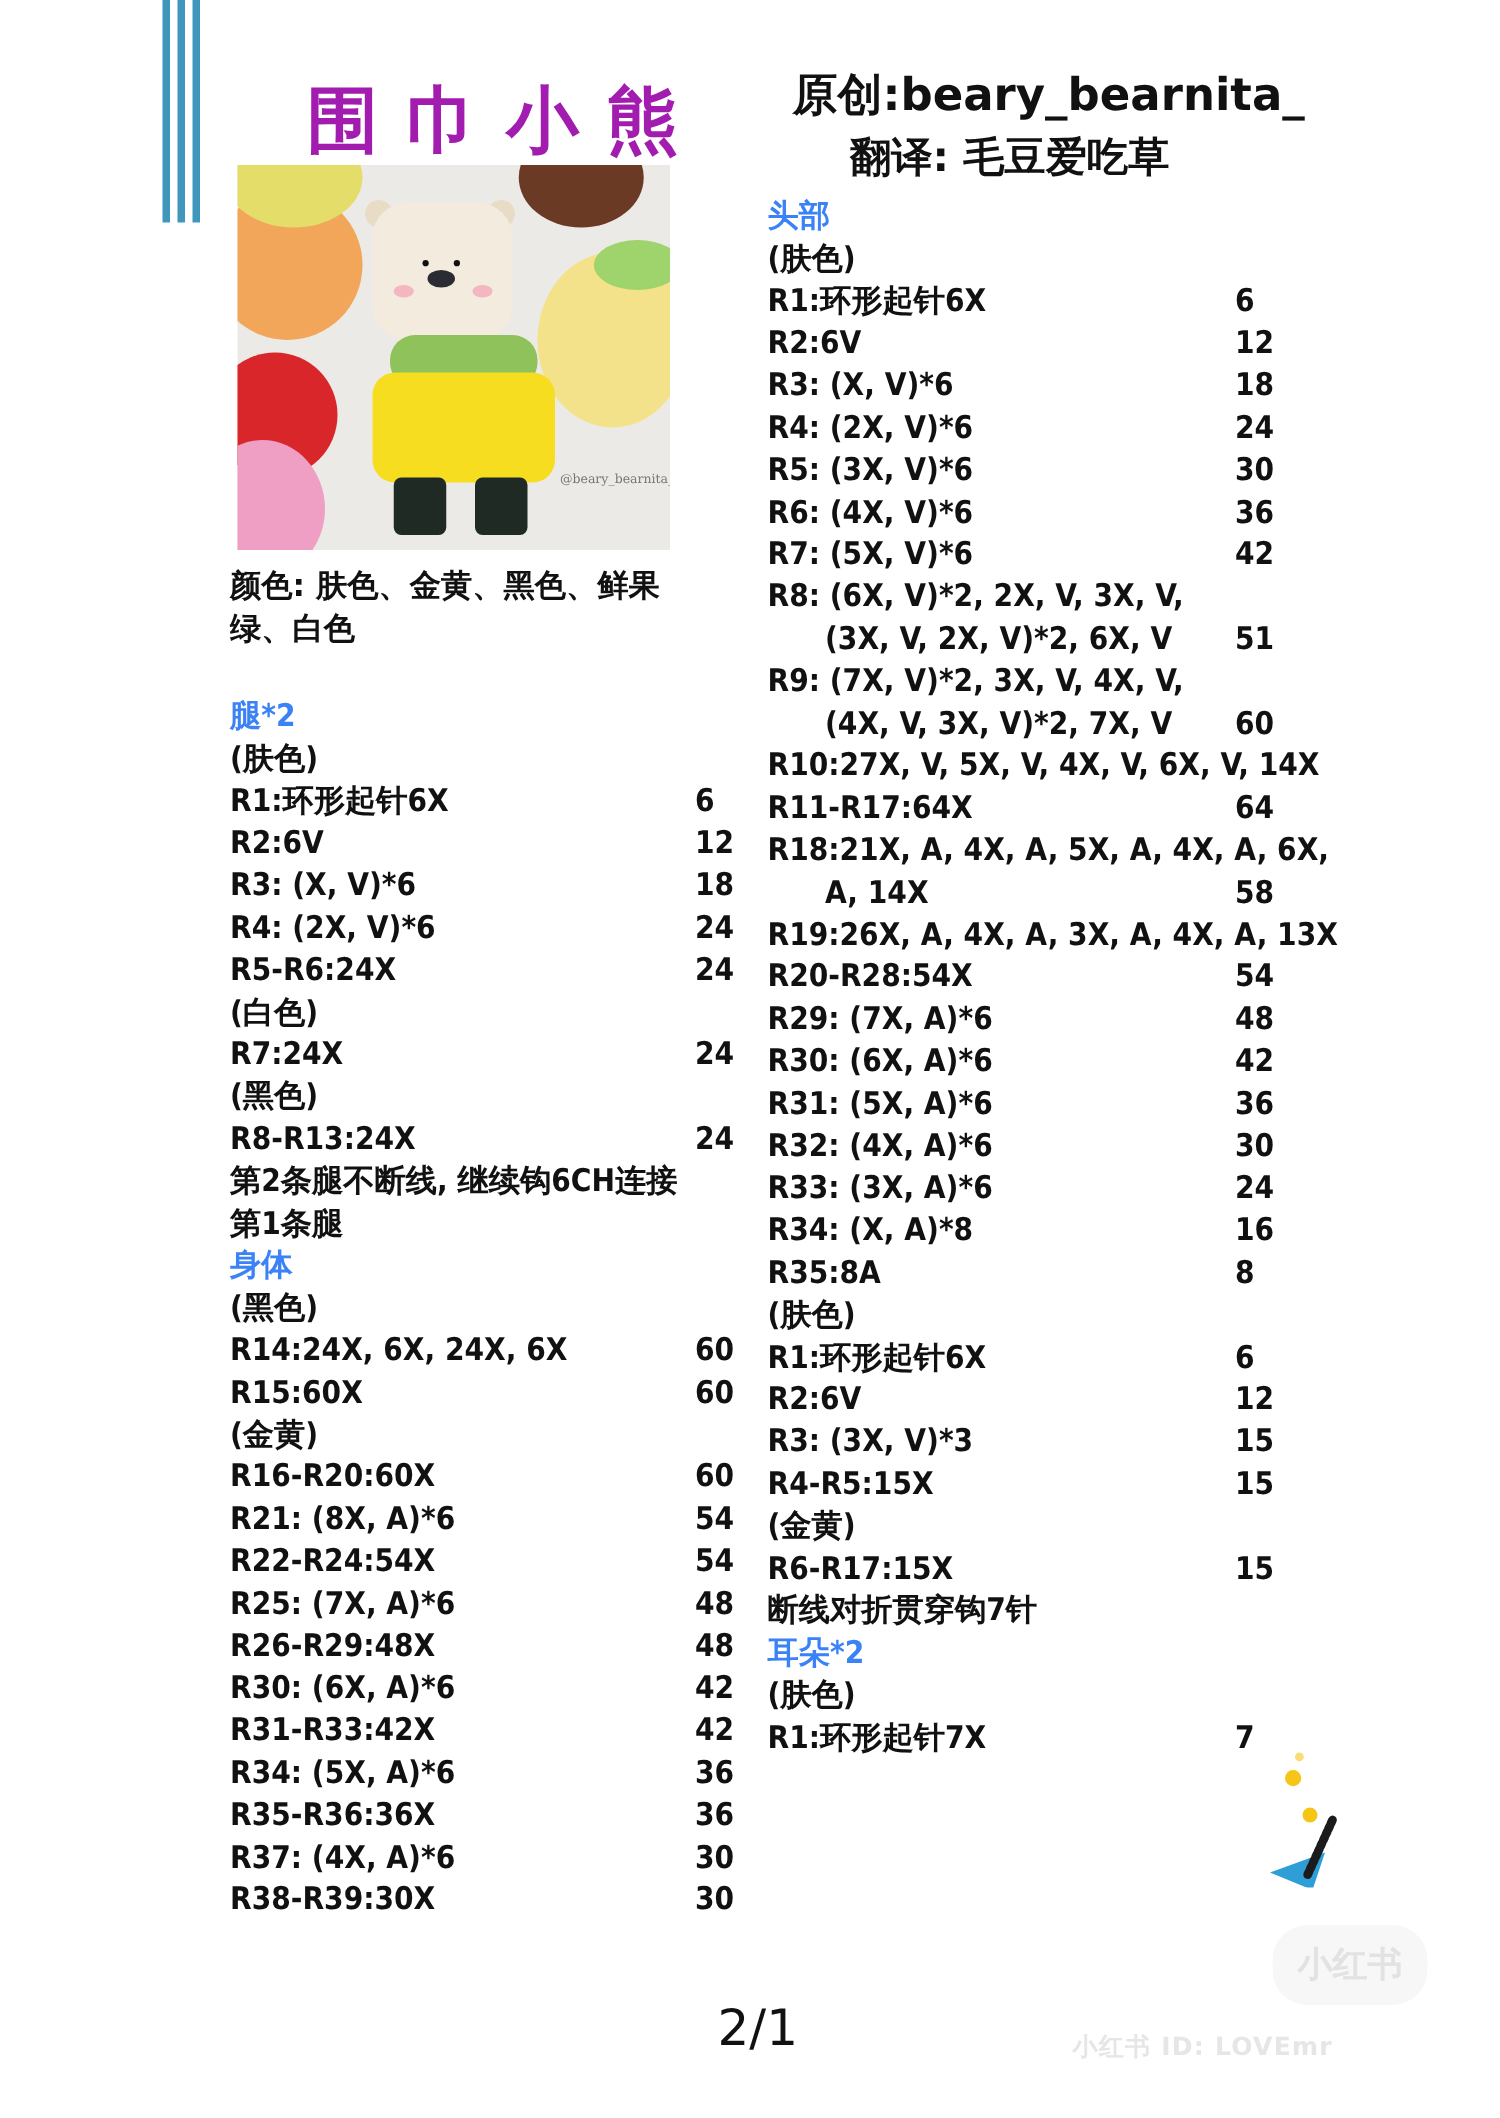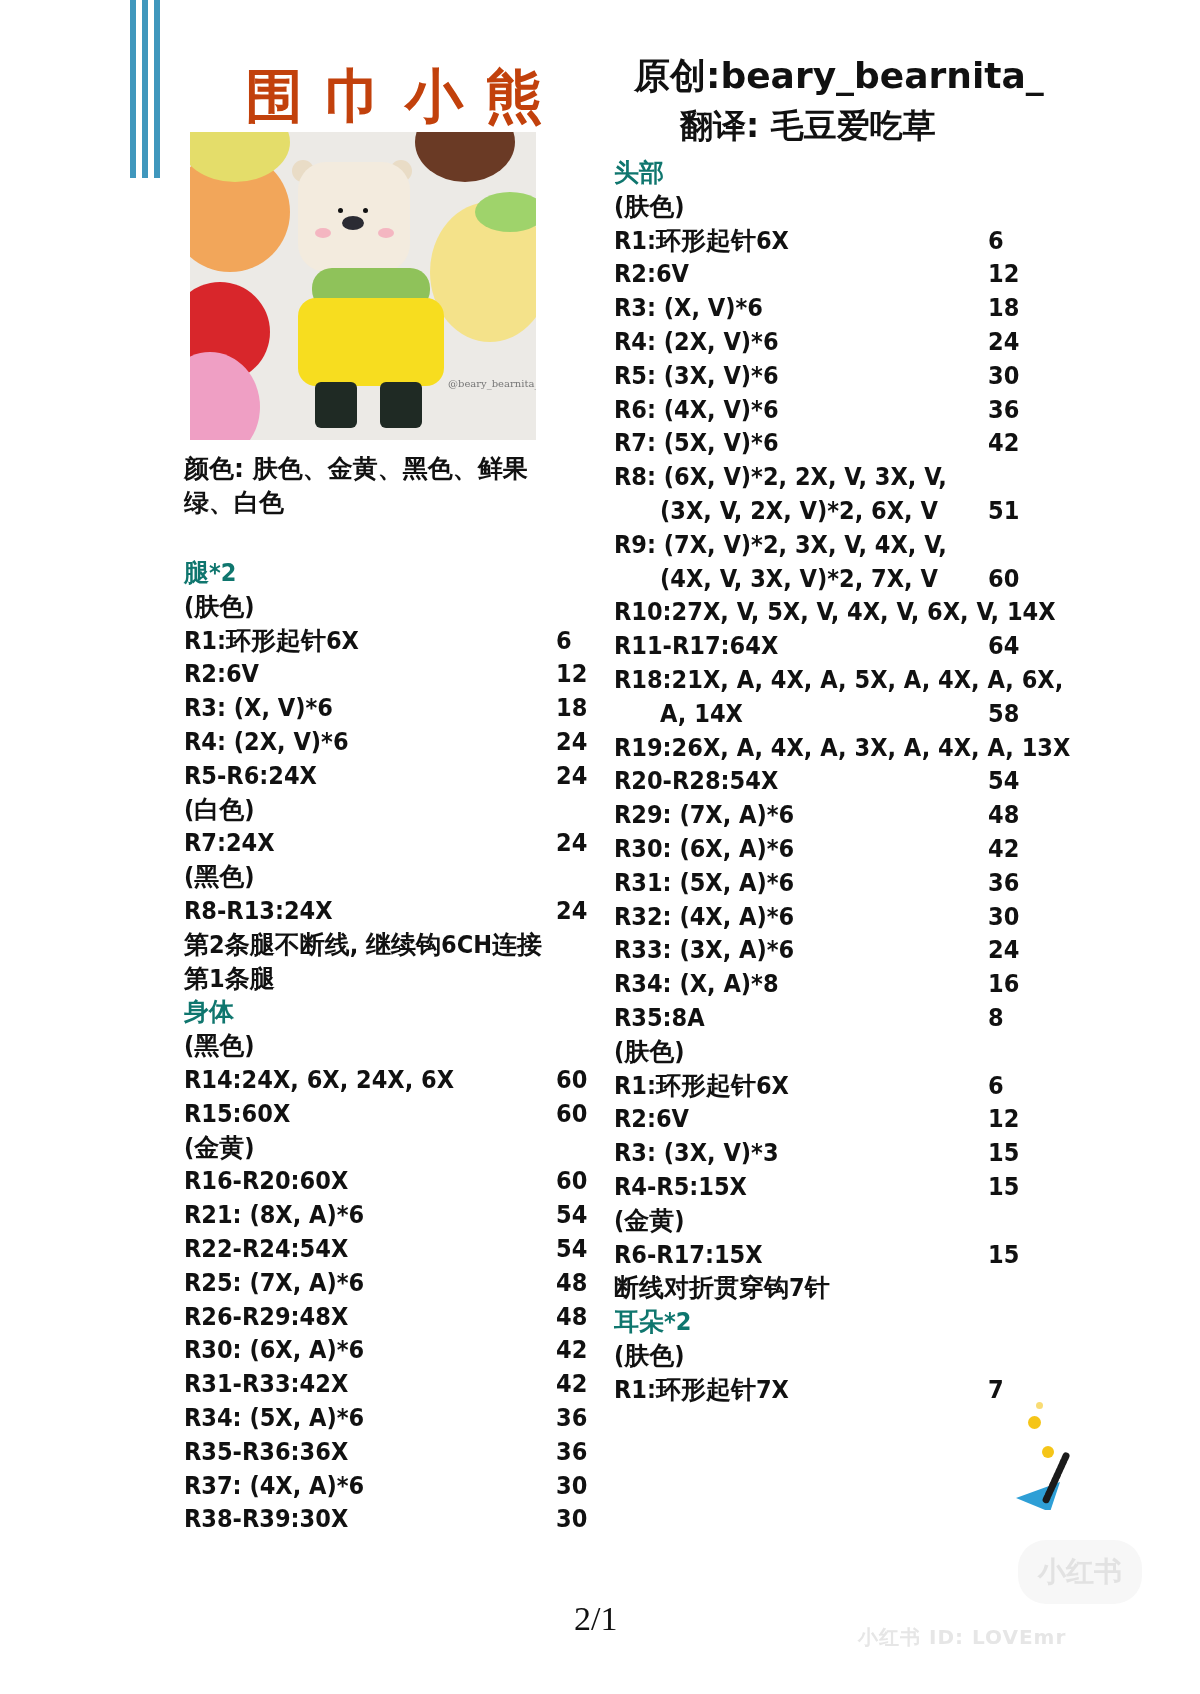--- a/index.html
+++ b/index.html
@@ -4,38 +4,38 @@
 <style>
   html, body { margin:0; padding:0; }
   body { width:1200px; height:1694px; background:#ffffff; position:relative; overflow:hidden;
          font-family:"DejaVu Sans", sans-serif; color:#111; }
   .stripes { position:absolute; left:130px; top:0; width:34px; height:178px; }
   .stripes span { position:absolute; top:0; height:178px; width:6px; background:#3f97bd; }
   .stripes span.s1 { left:0; }
   .stripes span.s2 { left:12px; }
   .stripes span.s3 { left:24px; }
   .title { position:absolute; left:245px; top:58px; font-size:58px; letter-spacing:22px; font-weight:bold;
-           font-family:"DejaVu Serif", serif; color:#c2410c; }
+           font-family:"DejaVu Serif", serif; color:#a21caf; }
   .credit { position:absolute; left:634px; top:52px; font-size:36px; font-weight:bold; }
   .credit2 { position:absolute; left:680px; top:104px; font-size:33px; font-weight:bold; }
   .photo { position:absolute; left:190px; top:132px; width:346px; height:308px; overflow:hidden;
            background:#eceae6; }
   .yarn { position:absolute; border-radius:50%; }
   .colors { position:absolute; left:184px; top:452px; width:390px; font-size:25px; font-weight:bold; line-height:34px; }
   .col { position:absolute; }
   .col.left { left:184px; top:556px; width:410px; }
   .col.right { left:614px; top:156px; width:420px; }
   .row { position:relative; height:33.8px; line-height:33.8px; font-size:25px; font-weight:bold; white-space:nowrap;
          font-family:"DejaVu Sans Condensed","DejaVu Sans", sans-serif; }
   .row .count { position:absolute; top:0; }
   .left .row .count { left:372px; }
   .right .row .count { left:374px; }
-  .row.heading { color:#0f766e; }
+  .row.heading { color:#3b82f6; }
   .row.indent { padding-left:46px; }
-  .page-num { position:absolute; left:574px; top:1600px; font-size:34px;font-family:Liberation Serif, serif; }
+  .page-num { position:absolute; left:574px; top:1600px; font-size:40px; }
   .sparkle { position:absolute; border-radius:50%; background:#f5c518; }
   .wm-badge { position:absolute; left:1018px; top:1540px; width:124px; height:64px; border-radius:28px;
               background:#f7f7f7; color:#e2e2e2; font-size:28px; font-weight:bold; text-align:center; line-height:64px; }
   .wm-text { position:absolute; left:858px; top:1624px; font-size:20px; color:#e6e6e6; font-weight:bold; letter-spacing:1px; }
 </style>
 </head>
 <body>
 
 <div class="stripes">
   <span class="s1"></span>

